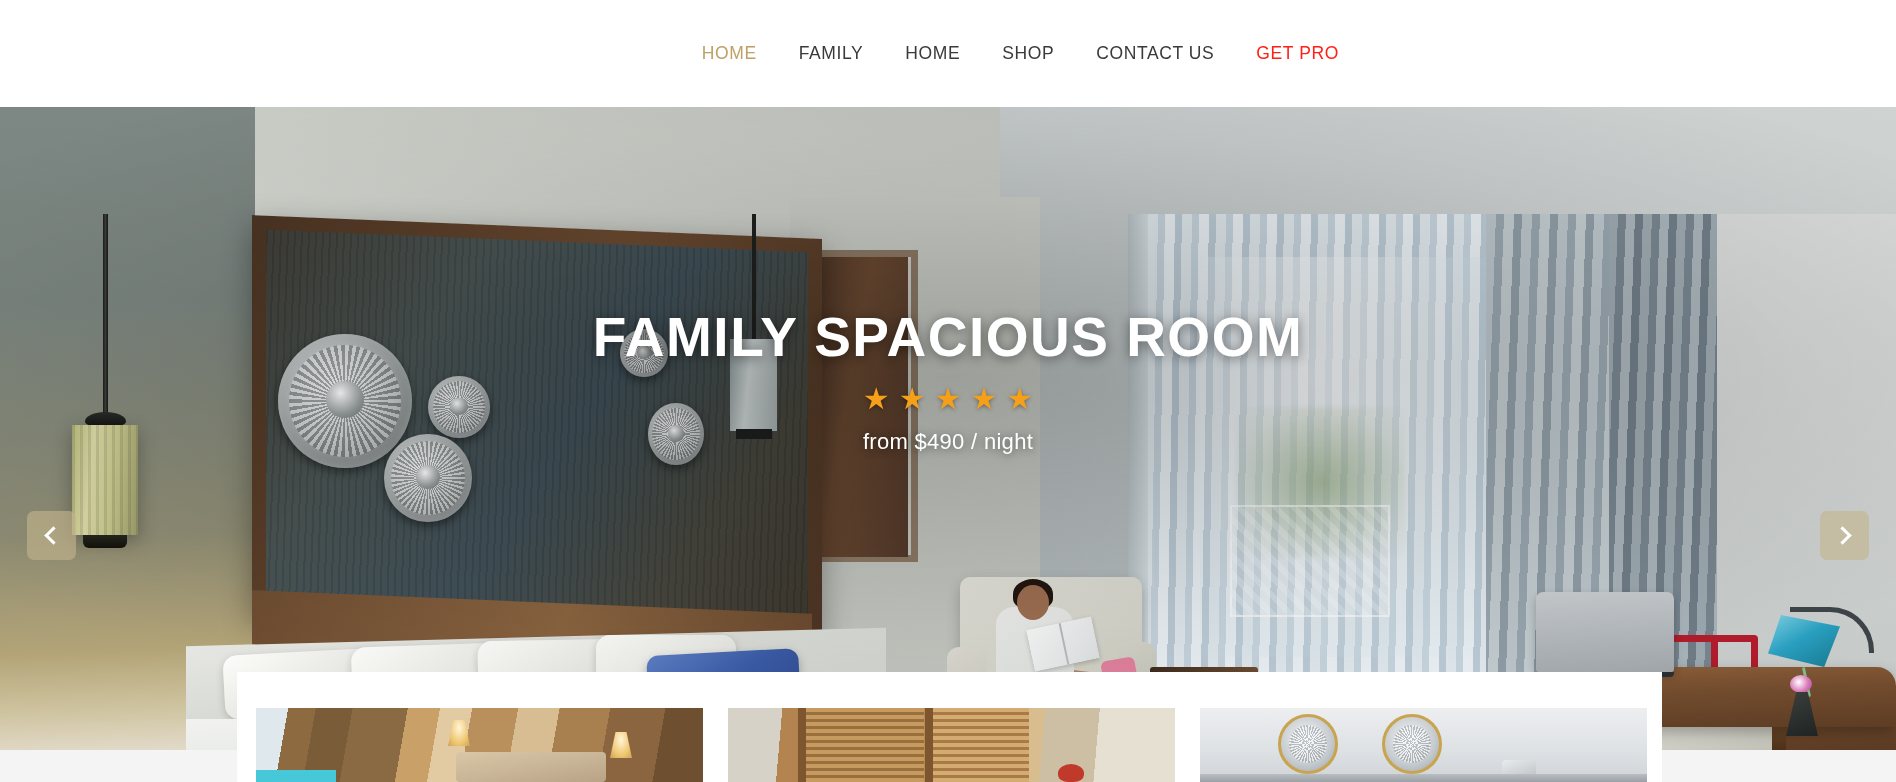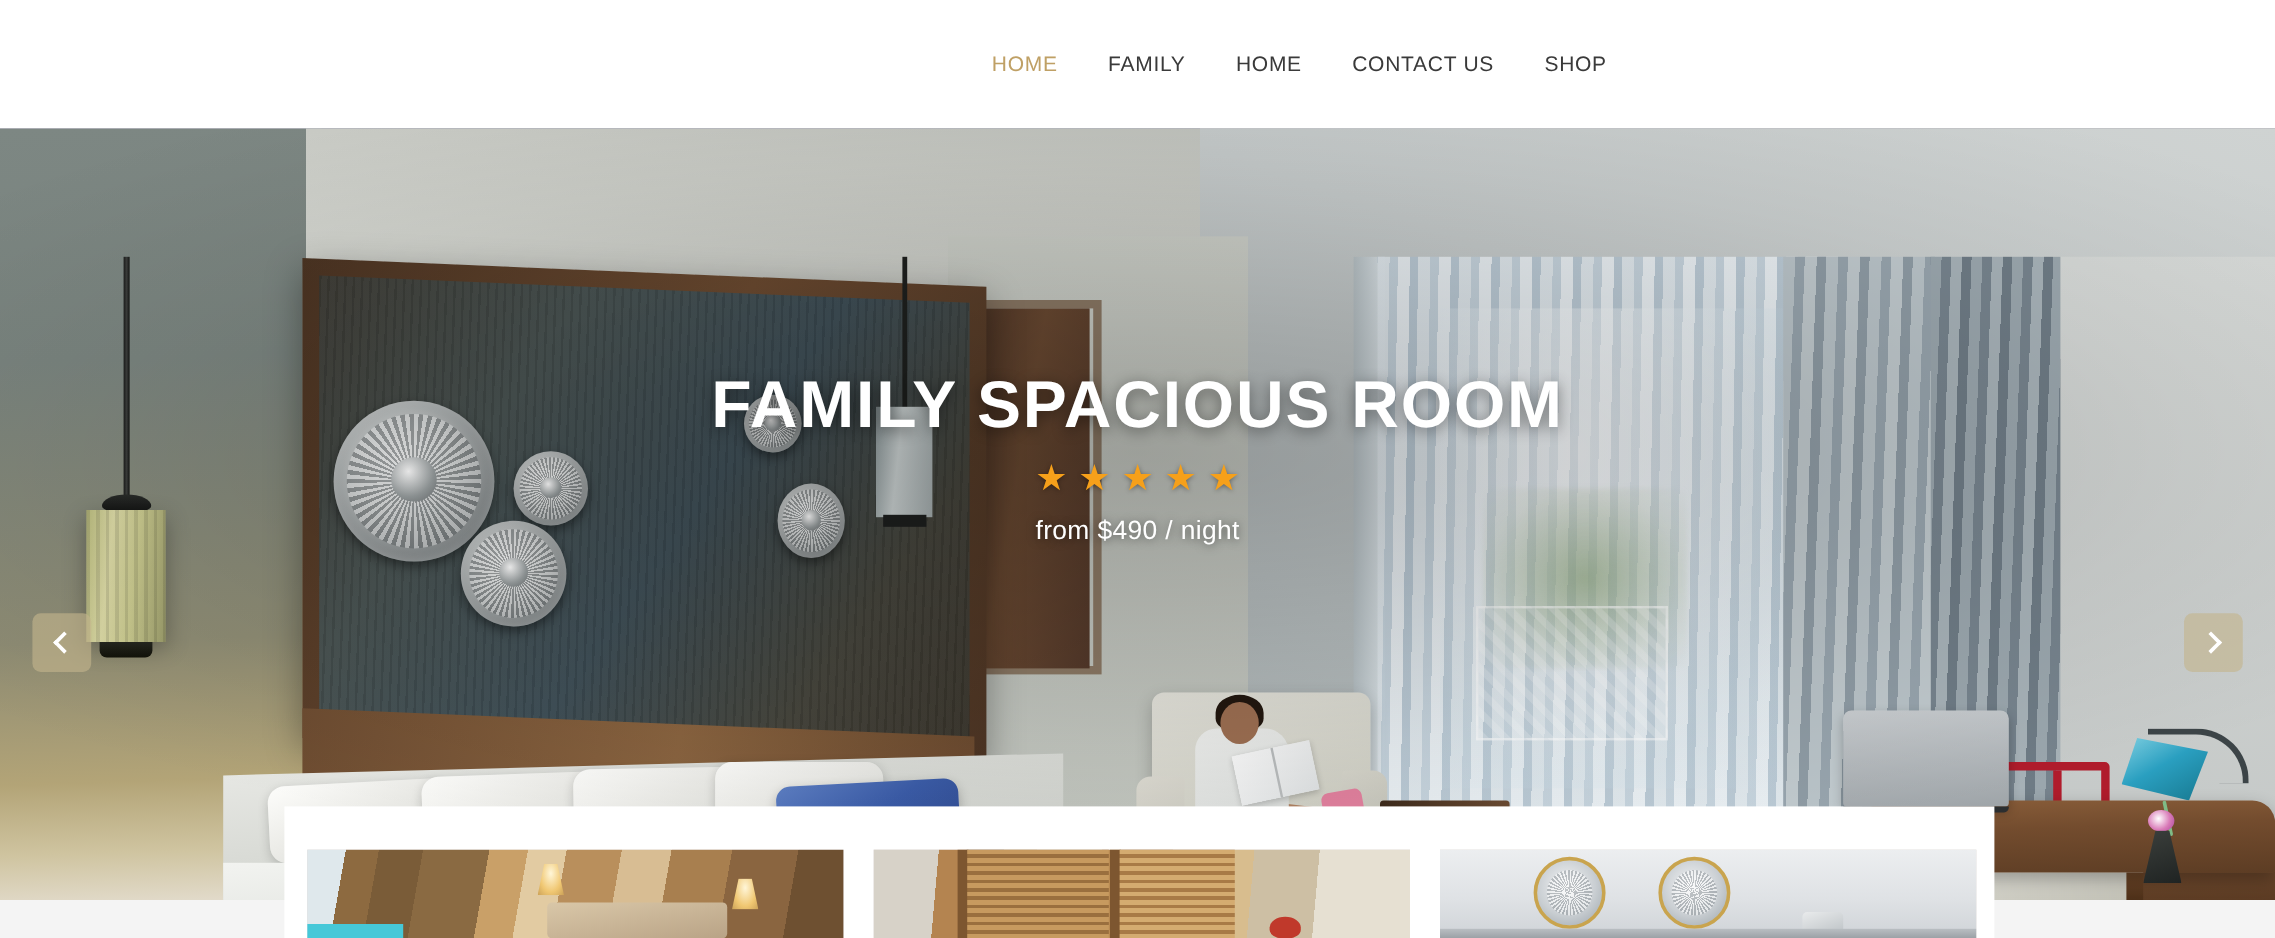--- a/index.html
+++ b/index.html
@@ -26,21 +26,21 @@
 
   .nav{ position:absolute; right:536px; top:0; height:107px; display:flex;
         align-items:center; gap:0; }
   .nav-item{ font-size:17.5px; letter-spacing:.6px; color:#3a3a3a;
              padding:0 21px; line-height:107px; cursor:pointer; white-space:nowrap;text-align:center; }
   .nav-item.active{ color:#bfa065; }
   .nav-item.pro{ color:#ff2116; }
 
   
   .hero{ position:absolute; left:0; top:107px; width:1896px; height:643px;
-         overflow:hidden; background:#0f172a; }
+         overflow:hidden; background:#b91c1c; }
   .hero-photo{ position:absolute; inset:0; }
 
   
   .wall-left{ position:absolute; left:0; top:0; width:268px; height:643px;
     background:linear-gradient(178deg,#7d8783 0%,#79837e 30%,#8d8b73 66%,#b3a477 84%,#cfc4a0 93%,#e3dccd 100%); }
   .wall-ceiling{ position:absolute; left:255px; top:0; width:1641px; height:150px;
     background:linear-gradient(185deg,#b9bcb7 0%,#c9cbc5 45%,#d6d8d2 100%); }
   .wall-right{ position:absolute; left:1000px; top:0; width:896px; height:643px;
     background:linear-gradient(200deg,#cfd3d2 0%,#c6cbcb 35%,#b9c0c1 70%,#aab2b3 100%); }
   .wall-mid{ position:absolute; left:790px; top:90px; width:250px; height:553px;
@@ -307,22 +307,23 @@
 </head>
 <body>
 
 <div class="header">
 
 
   <nav class="nav">
     <a class="nav-item active">HOME</a>
     <a class="nav-item">FAMILY</a>
     <a class="nav-item">HOME</a>
+    <a class="nav-item">SHOP</a>
     <a class="nav-item">CONTACT US</a>
-    <a class="nav-item">SHOP</a>
+    <a class="nav-item pro">GET PRO</a>
   </nav>
 </div>
 
 <div class="hero">
 
   <div class="hero-photo">
     <div class="wall-left"></div>
     <div class="wall-ceiling"></div>
     <div class="wall-right"></div>
     <div class="wall-mid"></div>

